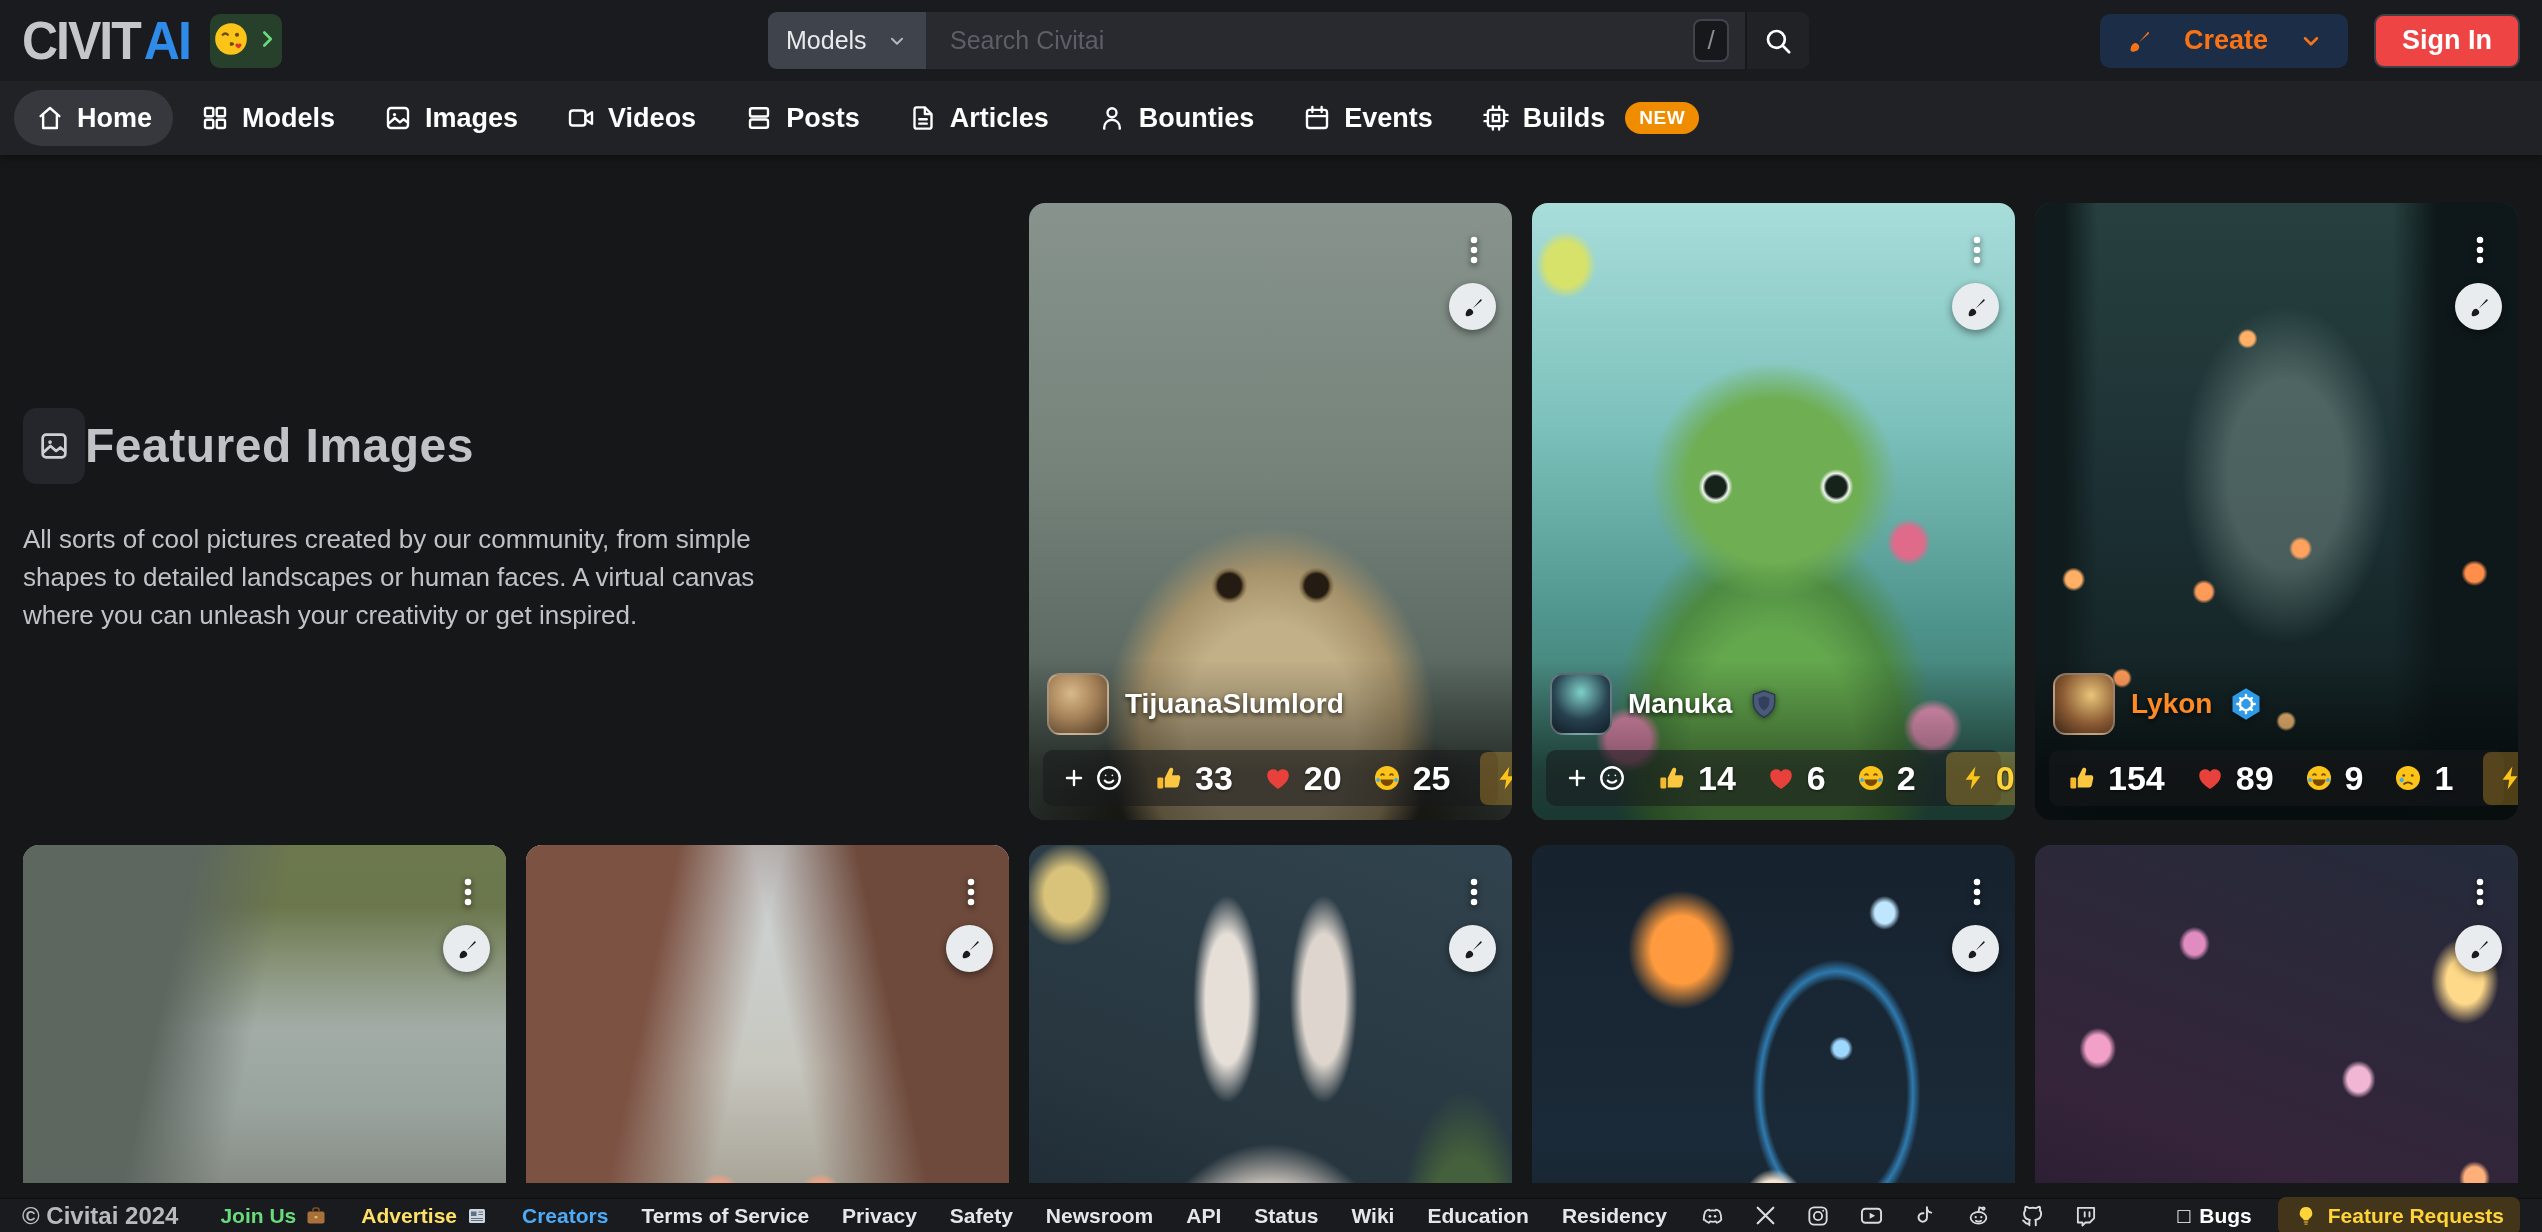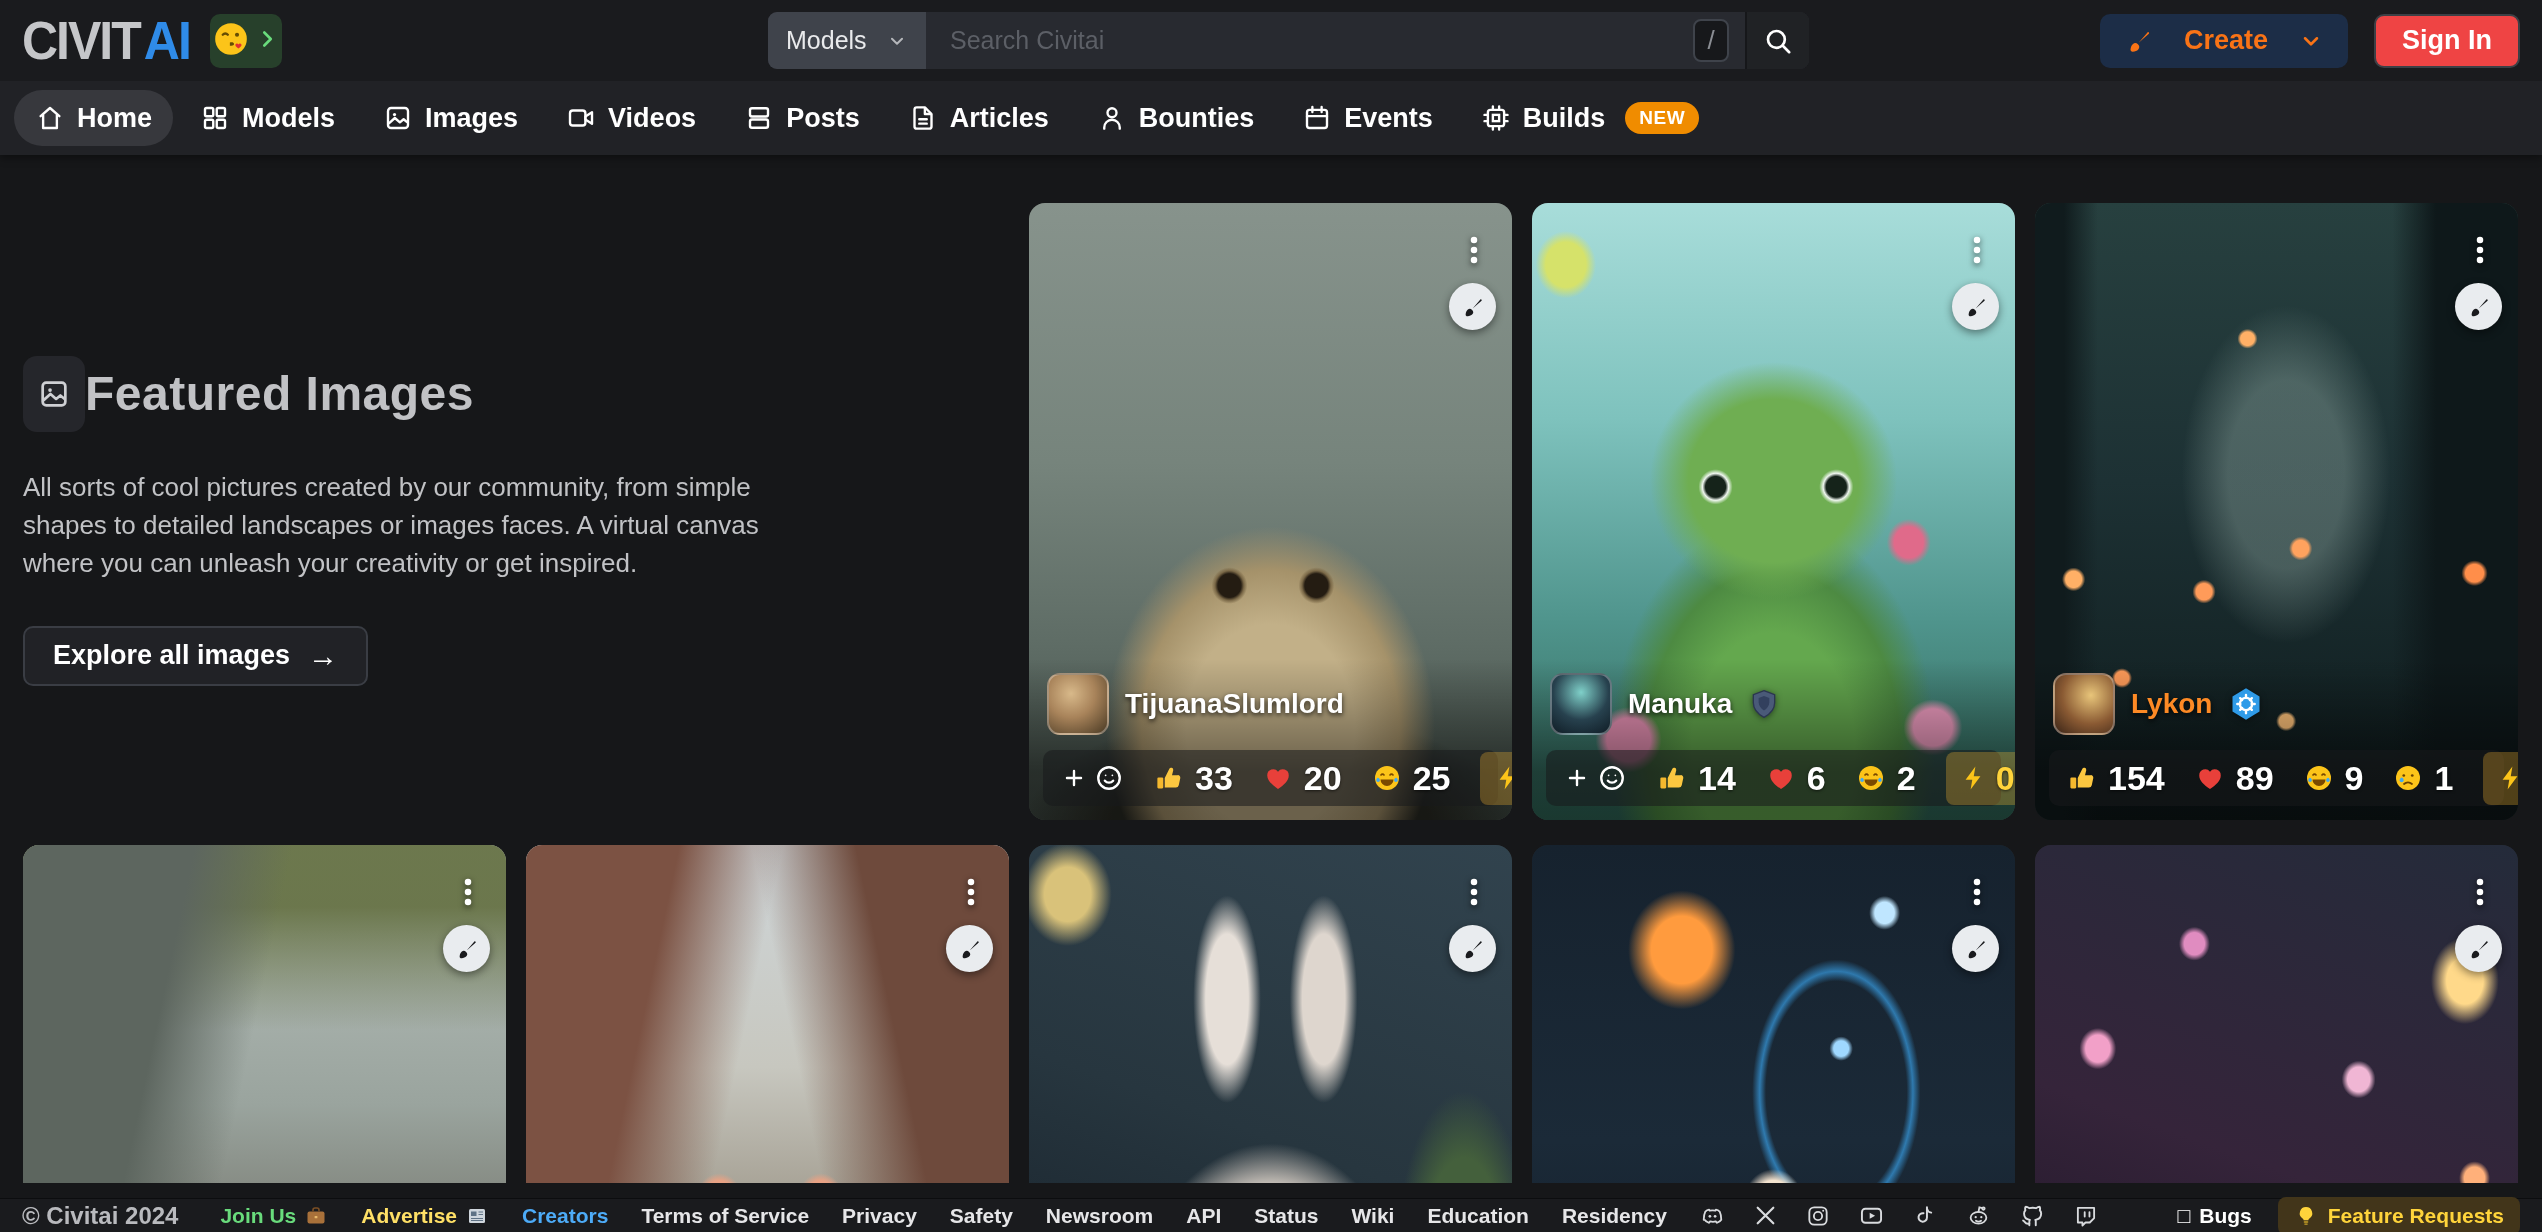--- a/index.html
+++ b/index.html
@@ -323,25 +323,21 @@
         <div class="hero-head">
           <div class="hero-iconbox">
             <svg width="34" height="34" viewBox="0 0 24 24" fill="none" stroke="currentColor" stroke-width="1.9" stroke-linejoin="round">
                 <rect x="4" y="4" width="16" height="16" rx="2.5"></rect>
                 <circle cx="9.2" cy="9.2" r="1.3" fill="currentColor" stroke="none"></circle>
                 <path d="M4.5 16.5 9.5 12l4 3.5 3-2.5 3 2.5"></path>
               </svg>
           </div>
           <div class="hero-title">Featured Images</div>
         </div>
-        <div class="hero-desc">All sorts of cool pictures created by our community, from simple shapes to detailed landscapes or images faces. A virtual canvas where you can unleash your creativity or get inspired.</div>
-        <button class="hero-cta">
-          <span>Explore all images</span>
-          <span class="arrow">→</span>
-        </button>
+        <div class="hero-desc">All sorts of cool pictures created by our community, from simple shapes to detailed landscapes or human faces. A virtual canvas where you can unleash your creativity or get inspired.</div>
       </div>
 
       <div class="card">
         <div class="cimg img-creature"></div>
         <button class="dots-btn">
           <svg width="34" height="50" viewBox="0 0 24 24">
               <circle cx="12" cy="5" r="2.3" fill="currentColor"></circle>
               <circle cx="12" cy="12" r="2.3" fill="currentColor"></circle>
               <circle cx="12" cy="19" r="2.3" fill="currentColor"></circle>
             </svg>

